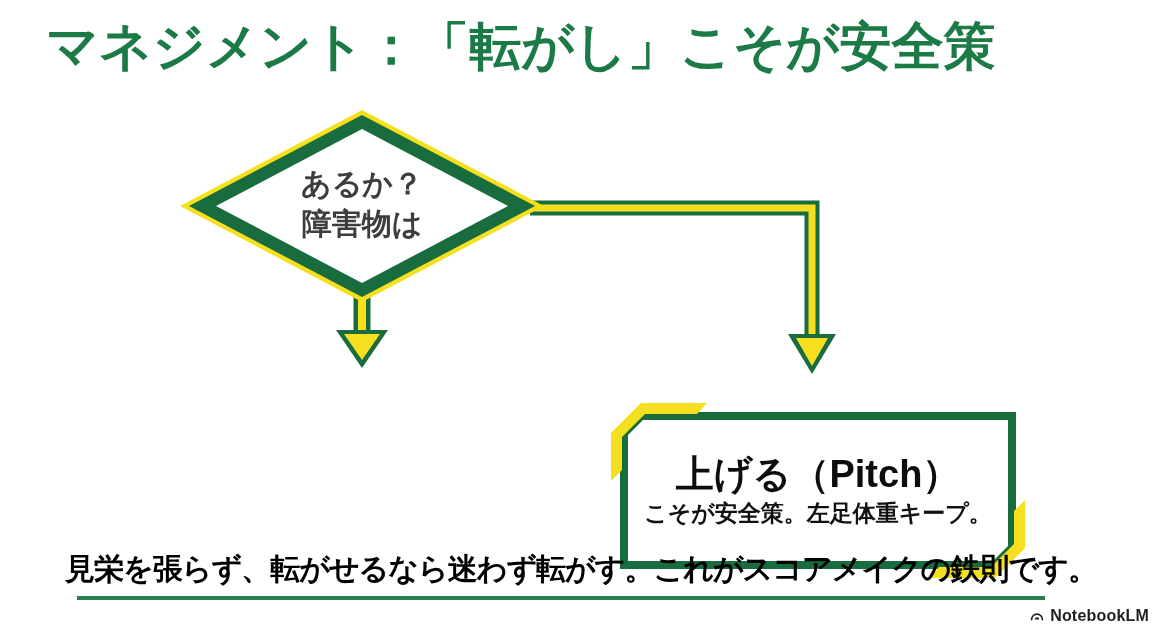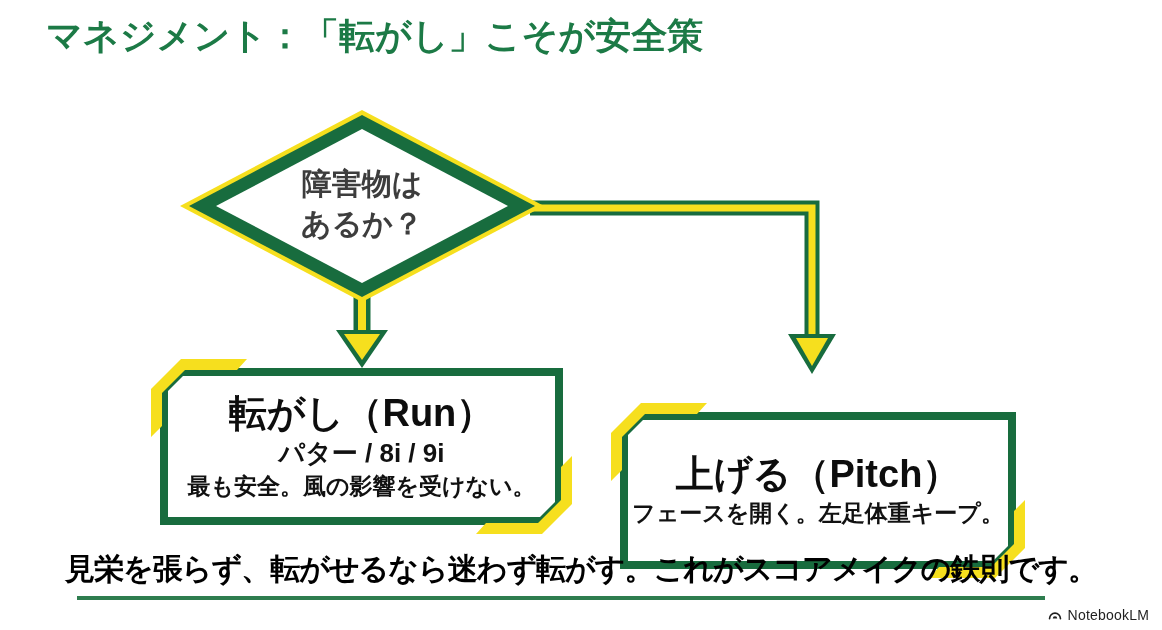--- a/index.html
+++ b/index.html
@@ -7,21 +7,21 @@
     width: 1162px; height: 630px;
     background: #ffffff;
     overflow: hidden;
     font-family: "Liberation Sans", "DejaVu Sans", sans-serif;
   }
   .stage { position: relative; width: 1162px; height: 630px; background:#fff; }
 
   
   .slide-title {
     position: absolute; left: 46px; top: 12px;
-    font-size: 36px; font-weight: 900; letter-spacing: 0px;
+    font-size: 52px; font-weight: 900; letter-spacing: 0px;
     color: #1c7a46;
     white-space: nowrap;
   }
 
   
   .shape-layer { position: absolute; left: 0; top: 0; width: 1162px; height: 630px; }
 
   
   .decision-text {
     position: absolute; left: 212px; top: 164px; width: 300px;
@@ -71,21 +71,21 @@
     width: 968px; height: 4px;
     background: #2e7d4f;
   }
 
   
   .brand {
     position: absolute; right: 13px; top: 607px;
     display: flex; align-items: center; gap: 5px;
     color: #1f1f1f;
   }
-  .brand-label { font-size: 14px; font-weight: 400; letter-spacing: 0.2px; }
+  .brand-label { font-size: 16px; font-weight: 700; letter-spacing: 0.2px; }
 </style>
 </head>
 <body>
 
 <div class="stage">
 
   <div class="slide-title">マネジメント：「転がし」こそが安全策</div>
 
   <svg class="shape-layer" width="1162" height="630" viewBox="0 0 1162 630">
 
@@ -104,42 +104,32 @@
     </g>
 
     <g>
       <polygon points="362,110 544,206 362,302 180,206" fill="#f6df1e"></polygon>
       <polygon points="362,115 535,206 362,297 189,206" fill="#186c3e"></polygon>
       <polygon points="362,129 508,206 362,283 216,206" fill="#ffffff"></polygon>
     </g>
   </svg>
 
   <div class="decision-text">
+    <div>あるか？</div>
     <div>障害物は</div>
-    <div>あるか？</div>
   </div>
 
-  <div class="opt-box" style="left:160px; top:368px; width:403px; height:157px;">
-    <div class="box-frame"></div>
-    <div class="bracket bracket-tl"></div>
-    <div class="bracket bracket-br"></div>
-    <div class="box-inner">
-      <div class="opt-title">転がし（Run）</div>
-      <div class="opt-clubs">パター / 8i / 9i</div>
-      <div class="opt-note">最も安全。風の影響を受けない。</div>
-    </div>
-  </div>
 
   <div class="opt-box" style="left:620px; top:368px; width:396px; height:157px;margin-top:44px;">
     <div class="box-frame"></div>
     <div class="bracket bracket-tl"></div>
     <div class="bracket bracket-br"></div>
     <div class="box-inner">
       <div class="opt-title">上げる（Pitch）</div>
-      <div class="opt-note">フェースを開く。左足体重キープ。</div>
+      <div class="opt-note">こそが安全策。左足体重キープ。</div>
     </div>
   </div>
 
   <div class="footer-note">見栄を張らず、転がせるなら迷わず転がす。これがスコアメイクの鉄則です。</div>
   <div class="footer-underline"></div>
 
   <div class="brand">
     <svg width="16" height="16" viewBox="0 0 20 20">
       <path d="M3.2 14.5 A 6.8 6.8 0 0 1 16.8 14.5" fill="none" stroke="#1f1f1f" stroke-width="2.1" stroke-linecap="round"></path>
       <path d="M7.2 14.5 A 2.8 2.8 0 0 1 12.8 14.5 Z" fill="#1f1f1f"></path>

